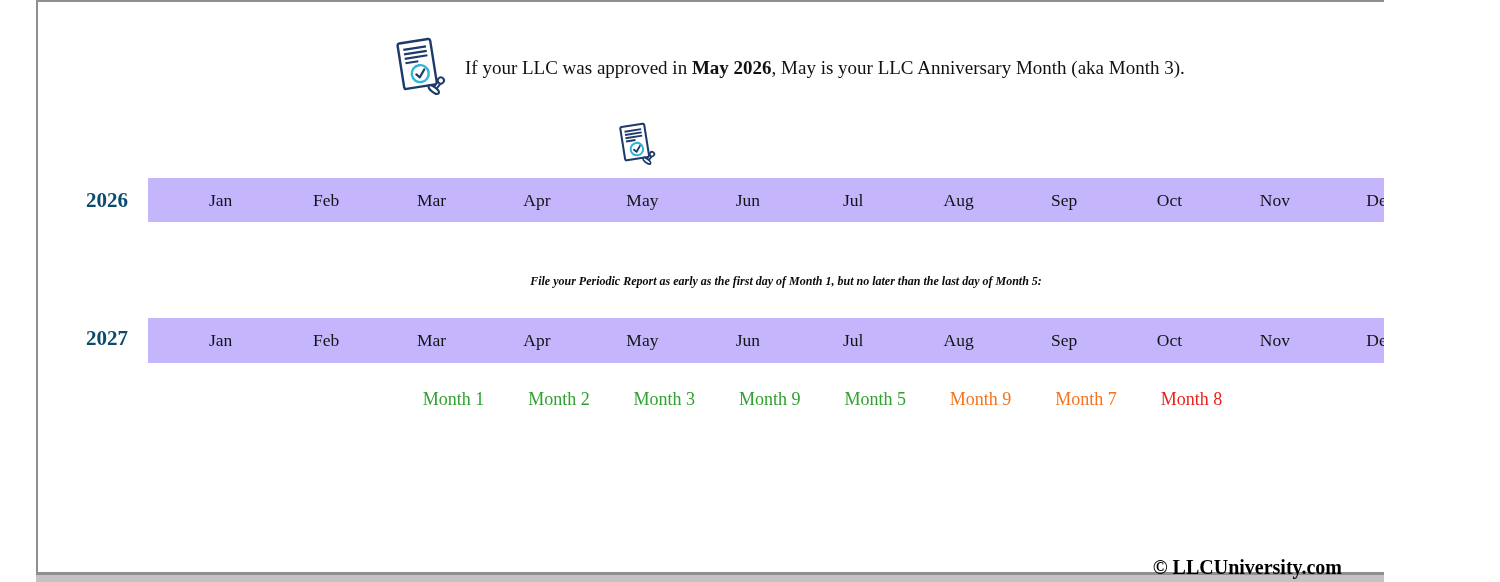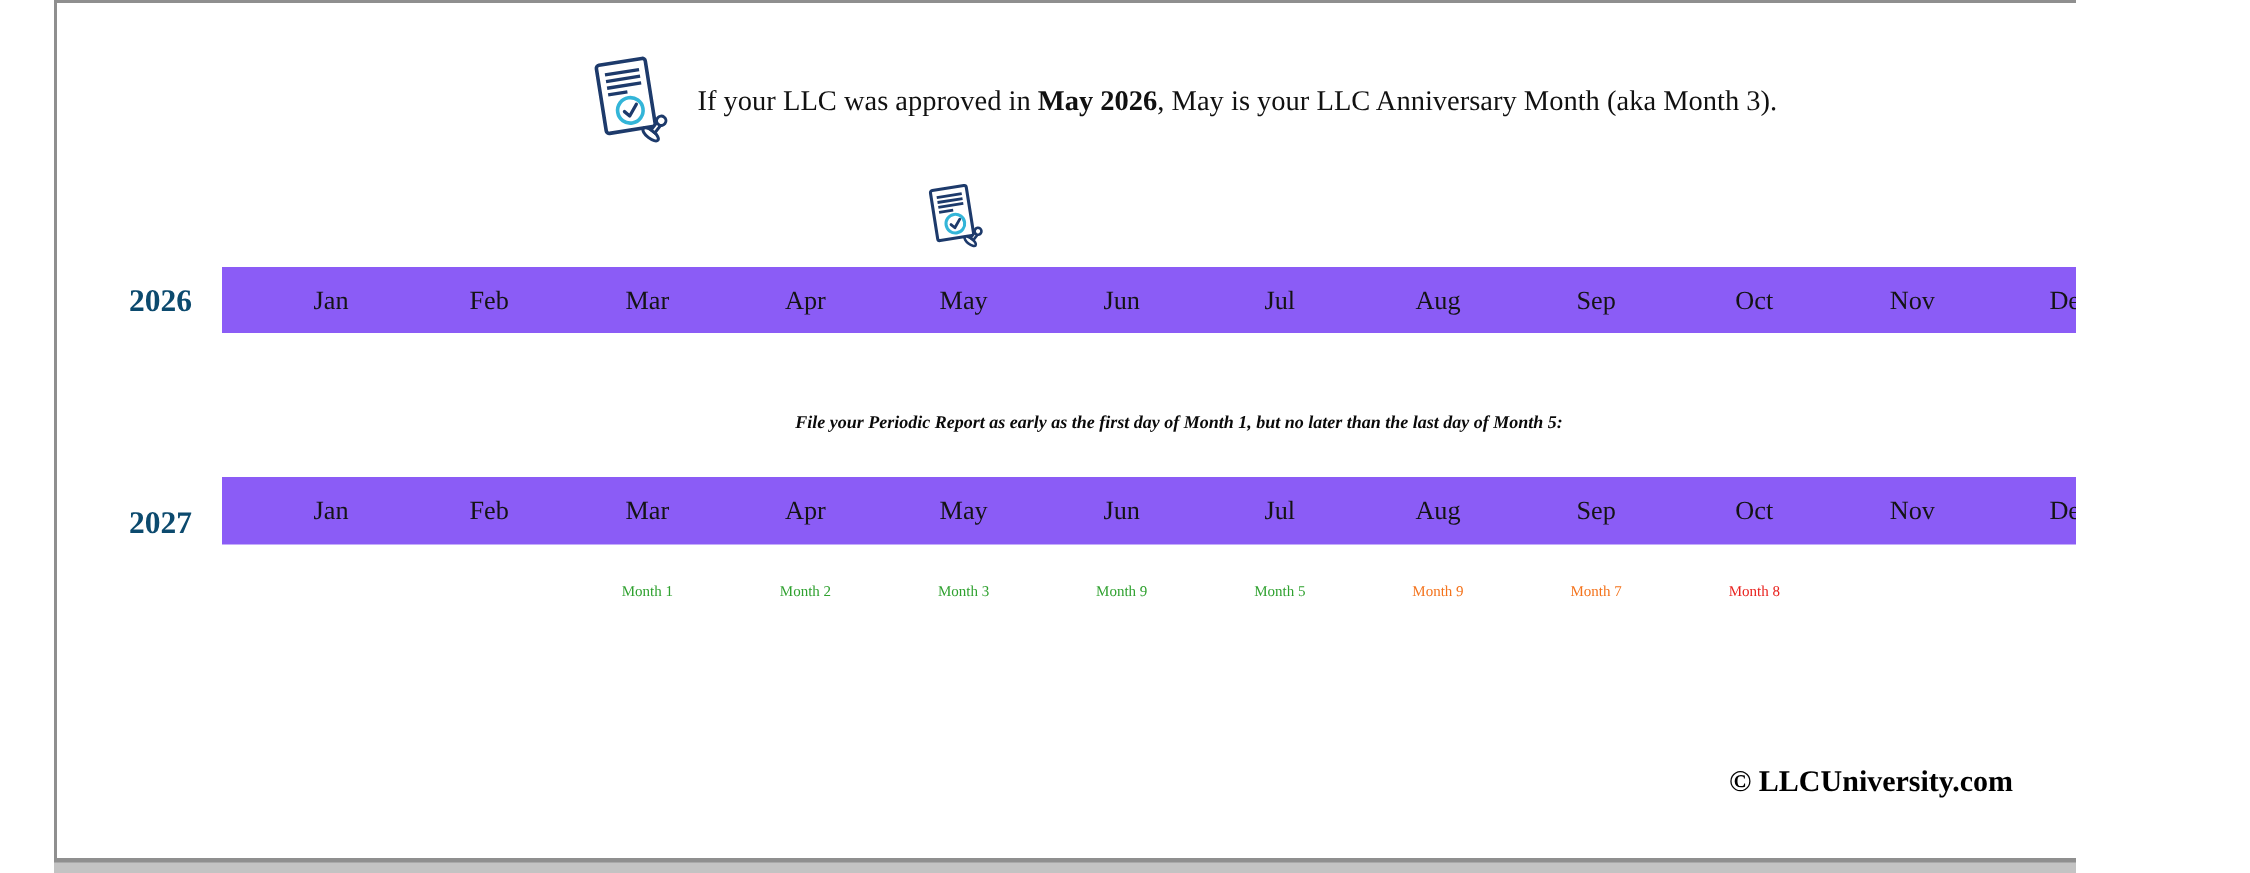--- a/index.html
+++ b/index.html
@@ -28,48 +28,48 @@
   .header-text{font-size:19px;color:#111;white-space:nowrap;}
   .header-text b{font-weight:bold;}
   .stamp-small{position:absolute;left:578px;top:120px;width:44px;height:50px;}
   .year{
     position:absolute;left:0;width:92px;height:44px;
     display:flex;align-items:center;justify-content:flex-end;
     font-weight:bold;font-size:21px;color:#0c4a6e;
   }
   .bar{
     position:absolute;left:112px;width:1311px;height:44px;
-    background:#8b5cf6;
+    background:#c4b5fd;
     display:flex;align-items:center;
     padding:0 26px 0 20px;box-sizing:border-box;
   }
   .bar .mcell{
     flex:1;text-align:center;font-size:17.5px;color:#141414;
   }
   .note{
     position:absolute;left:0;top:274px;width:1500px;text-align:center;
     font-size:12px;font-weight:bold;font-style:italic;color:#0a0a0a;
   }
   .markers{
     position:absolute;left:112px;top:389px;width:1311px;
     display:flex;align-items:center;
     padding:0 26px 0 20px;box-sizing:border-box;
   }
   .markers .mk{
-    flex:1;text-align:center;font-size:10px;white-space:nowrap;
+    flex:1;text-align:right;font-size:18px;white-space:nowrap;
   }
   .c-green{color:#2fa12f;}
   .c-orange{color:#f4731c;}
   .c-red{color:#e9221e;}
   .legend{
     position:absolute;left:118px;top:474px;
     font-size:15.5px;line-height:26px;
   }
   .copyright{
-    position:absolute;right:42px;top:510px;
+    position:absolute;right:42px;top:556px;
     font-size:20px;font-weight:bold;color:#000;white-space:nowrap;
   }
 </style>
 </head>
 <body>
 
 <div class="page">
   <div class="frame"></div>
   <div class="scroll-strip"></div>
 
@@ -125,21 +125,21 @@
     <span class="mcell">Jul</span>
     <span class="mcell">Aug</span>
     <span class="mcell">Sep</span>
     <span class="mcell">Oct</span>
     <span class="mcell">Nov</span>
     <span class="mcell">Dec</span>
   </div>
 
   <div class="note">File your Periodic Report as early as the first day of Month 1, but no later than the last day of Month 5:</div>
 
-  <div class="year" style="top:326px;">2027</div>
+  <div class="year" style="top:316px;">2027</div>
   <div class="bar" style="top:318px;height:45px;">
     <span class="mcell">Jan</span>
     <span class="mcell">Feb</span>
     <span class="mcell">Mar</span>
     <span class="mcell">Apr</span>
     <span class="mcell">May</span>
     <span class="mcell">Jun</span>
     <span class="mcell">Jul</span>
     <span class="mcell">Aug</span>
     <span class="mcell">Sep</span>

